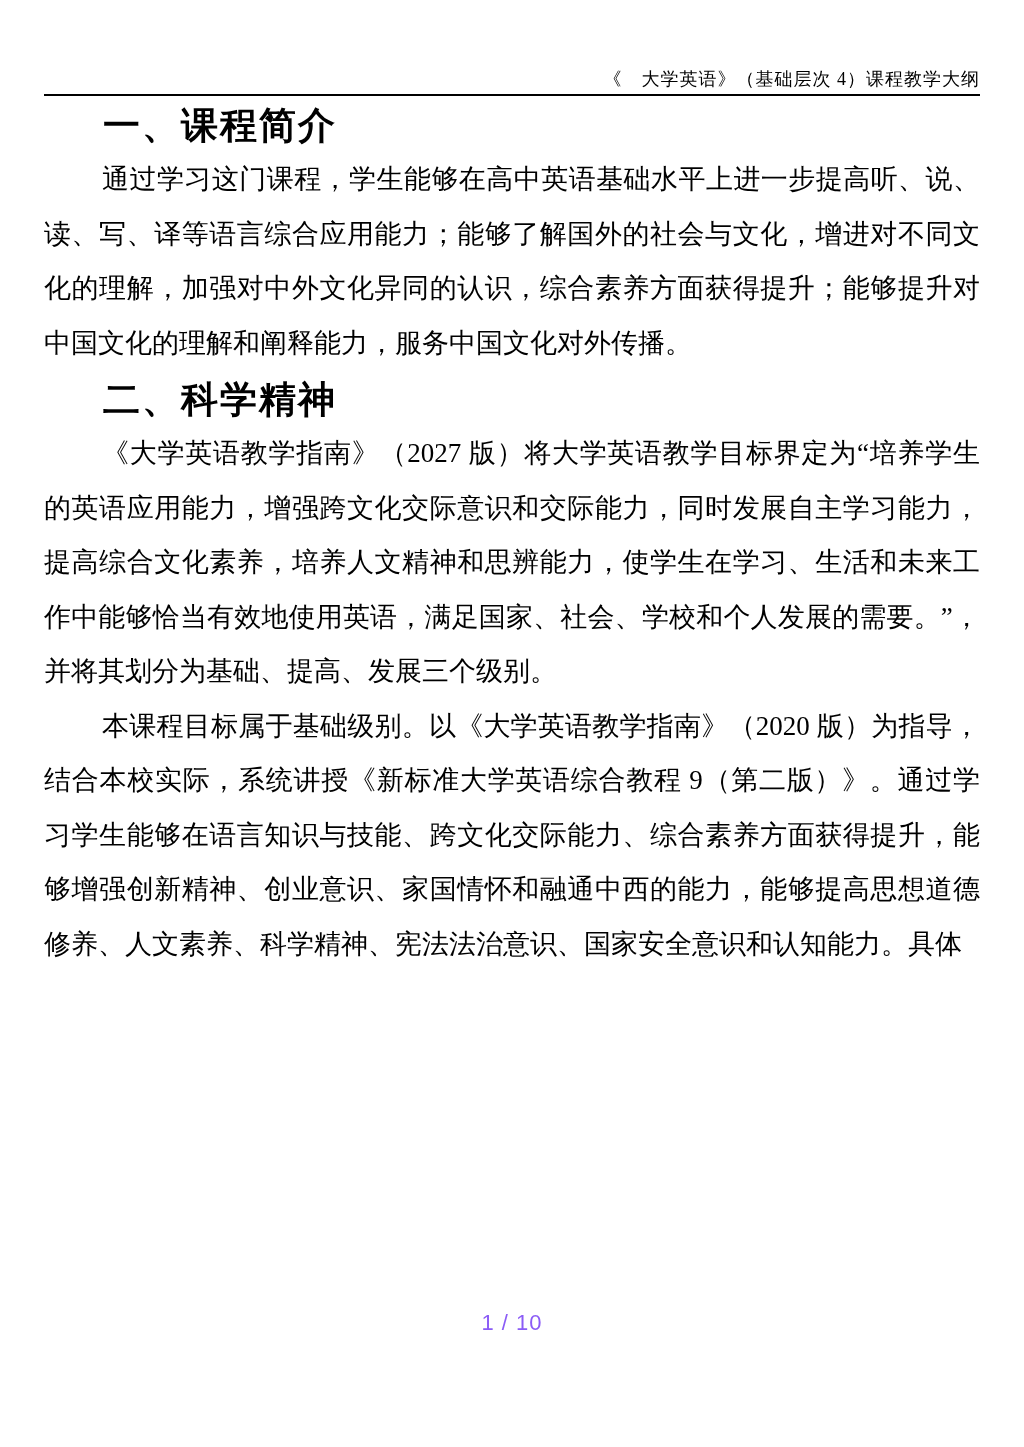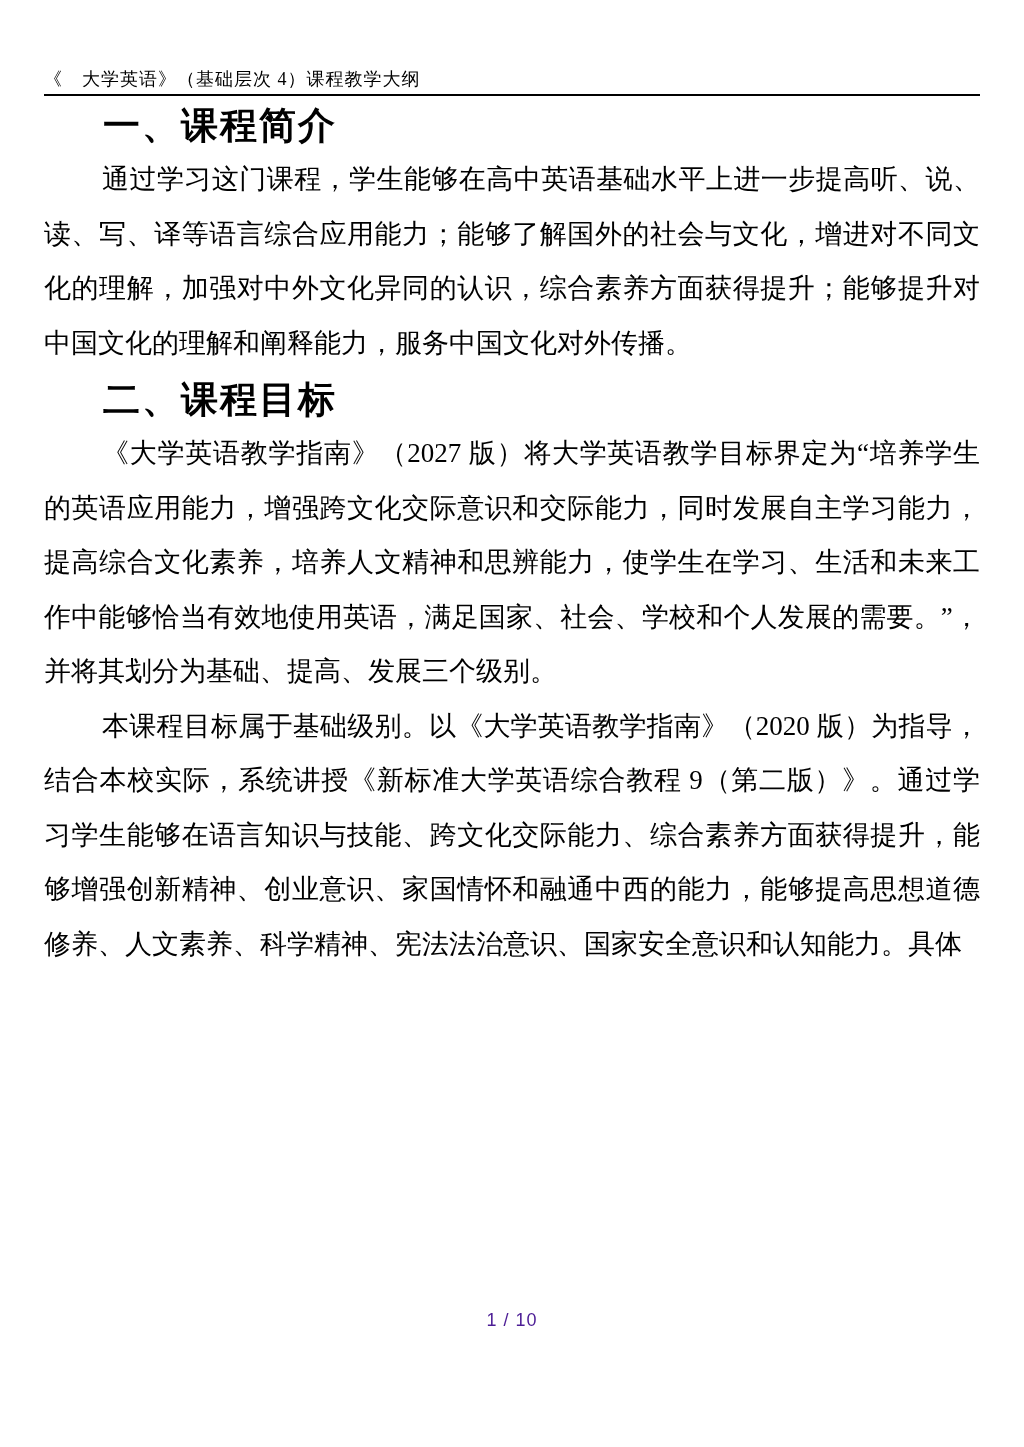--- a/index.html
+++ b/index.html
@@ -14,21 +14,21 @@
     margin: 0 auto;
     background: #ffffff;
     color: #000000;
     font-family: "Liberation Serif", "DejaVu Serif", serif;
     box-sizing: border-box;
     padding: 0 44px;
     overflow: hidden;
   }
   .header-text {
     padding-top: 69px;
-    text-align: left;
+    text-align: right;
     font-size: 18px;
     line-height: 20px;
     letter-spacing: 1px;
     white-space: pre;
   }
   .header-rule {
     border: none;
     border-top: 2px solid #000000;
     margin: 5px 0 0 0;
   }
@@ -50,43 +50,43 @@
   }
   .footer {
     position: absolute;
     top: 1310px;
     left: 0;
     width: 1024px;
     text-align: center;
   }
   .page-number {
     font-family: "Liberation Sans", "DejaVu Sans", sans-serif;
-    font-size: 18px;
-    color: #4c1d95;
+    font-size: 22px;
+    color: #8b5cf6;
     letter-spacing: 1px;
     text-align: right;
   }
 </style>
 </head>
 <body>
 
 <div class="page">
 
   <div class="header-text">《　大学英语》（基础层次 4）课程教学大纲</div>
 
   <hr class="header-rule">
 
   <main>
 
     <h2 class="section-heading">一、课程简介</h2>
 
 
     <p class="body-paragraph">通过学习这门课程，学生能够在高中英语基础水平上进一步提高听、说、读、写、译等语言综合应用能力；能够了解国外的社会与文化，增进对不同文化的理解，加强对中外文化异同的认识，综合素养方面获得提升；能够提升对中国文化的理解和阐释能力，服务中国文化对外传播。</p>
 
-    <h2 class="section-heading">二、课程目标</h2>
+    <h2 class="section-heading">二、科学精神</h2>
 
     <p class="body-paragraph">《大学英语教学指南》（2027 版）将大学英语教学目标界定为“培养学生的英语应用能力，增强跨文化交际意识和交际能力，同时发展自主学习能力，提高综合文化素养，培养人文精神和思辨能力，使学生在学习、生活和未来工作中能够恰当有效地使用英语，满足国家、社会、学校和个人发展的需要。”，并将其划分为基础、提高、发展三个级别。</p>
 
     <p class="body-paragraph">本课程目标属于基础级别。以《大学英语教学指南》（2020 版）为指导，结合本校实际，系统讲授《新标准大学英语综合教程 9（第二版）》。通过学习学生能够在语言知识与技能、跨文化交际能力、综合素养方面获得提升，能够增强创新精神、创业意识、家国情怀和融通中西的能力，能够提高思想道德修养、人文素养、科学精神、宪法法治意识、国家安全意识和认知能力。具体</p>
 
   </main>
 
   <div class="footer">
     <span class="page-number">1 / 10</span>
   </div>

